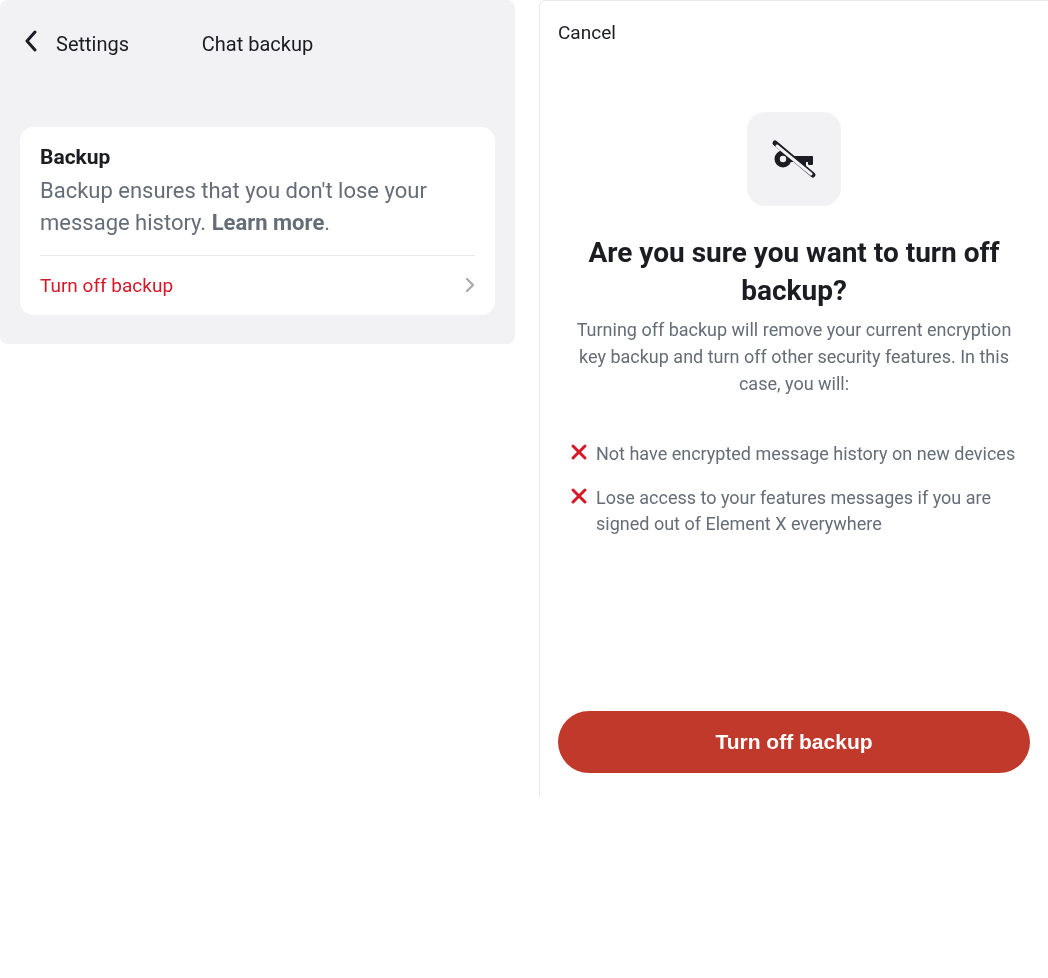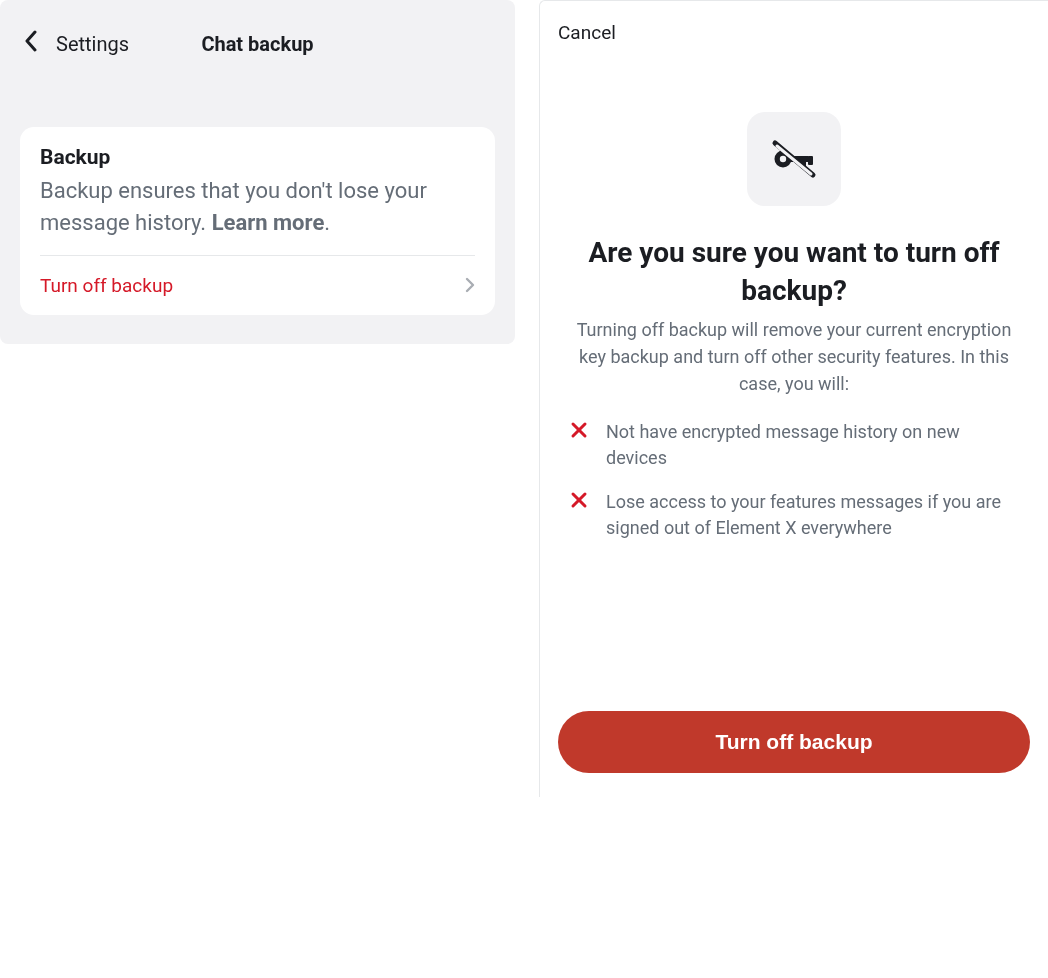--- a/index.html
+++ b/index.html
@@ -38,21 +38,21 @@
       cursor: pointer;
       color: #1b1d22;
       font-size: 20px;
     }
     .back-btn svg { width: 13px; height: 22px; }
     .panel-title {
       position: absolute;
       left: 50%;
       transform: translateX(-50%);
       font-size: 20px;
-      font-weight: 700;
+      font-weight: 400;
       color: #1b1d22;
     }
     .card {
       background: #ffffff;
       border-radius: 14px;
       padding: 18px 20px 0 20px;
       margin: 40px 4px 0 4px;
     }
     .card-title {
       font-size: 21px;
@@ -135,33 +135,33 @@
       line-height: 1.35;
       margin-bottom: 6px;
       padding: 0 24px;
     }
     .modal-desc {
       font-size: 18px;
       color: #656d77;
       text-align: center;
       line-height: 1.5;
       padding: 0 12px;
-      margin-bottom: 22px;
+      margin-bottom: 44px;
     }
     .warn-list {
       width: 100%;
       padding: 0 12px;
       display: flex;
       flex-direction: column;
       gap: 18px;
     }
     .warn-item {
       display: flex;
       align-items: flex-start;
-      gap: 18px;
+      gap: 8px;
     }
     .x-icon { color: #d51928; flex-shrink: 0; margin-top: 2px; }
     .x-icon svg { width: 18px; height: 18px; }
     .warn-text {
       font-size: 18px;
       color: #656d77;
       line-height: 1.45;
     }
     .primary-btn {
       margin-top: auto;

